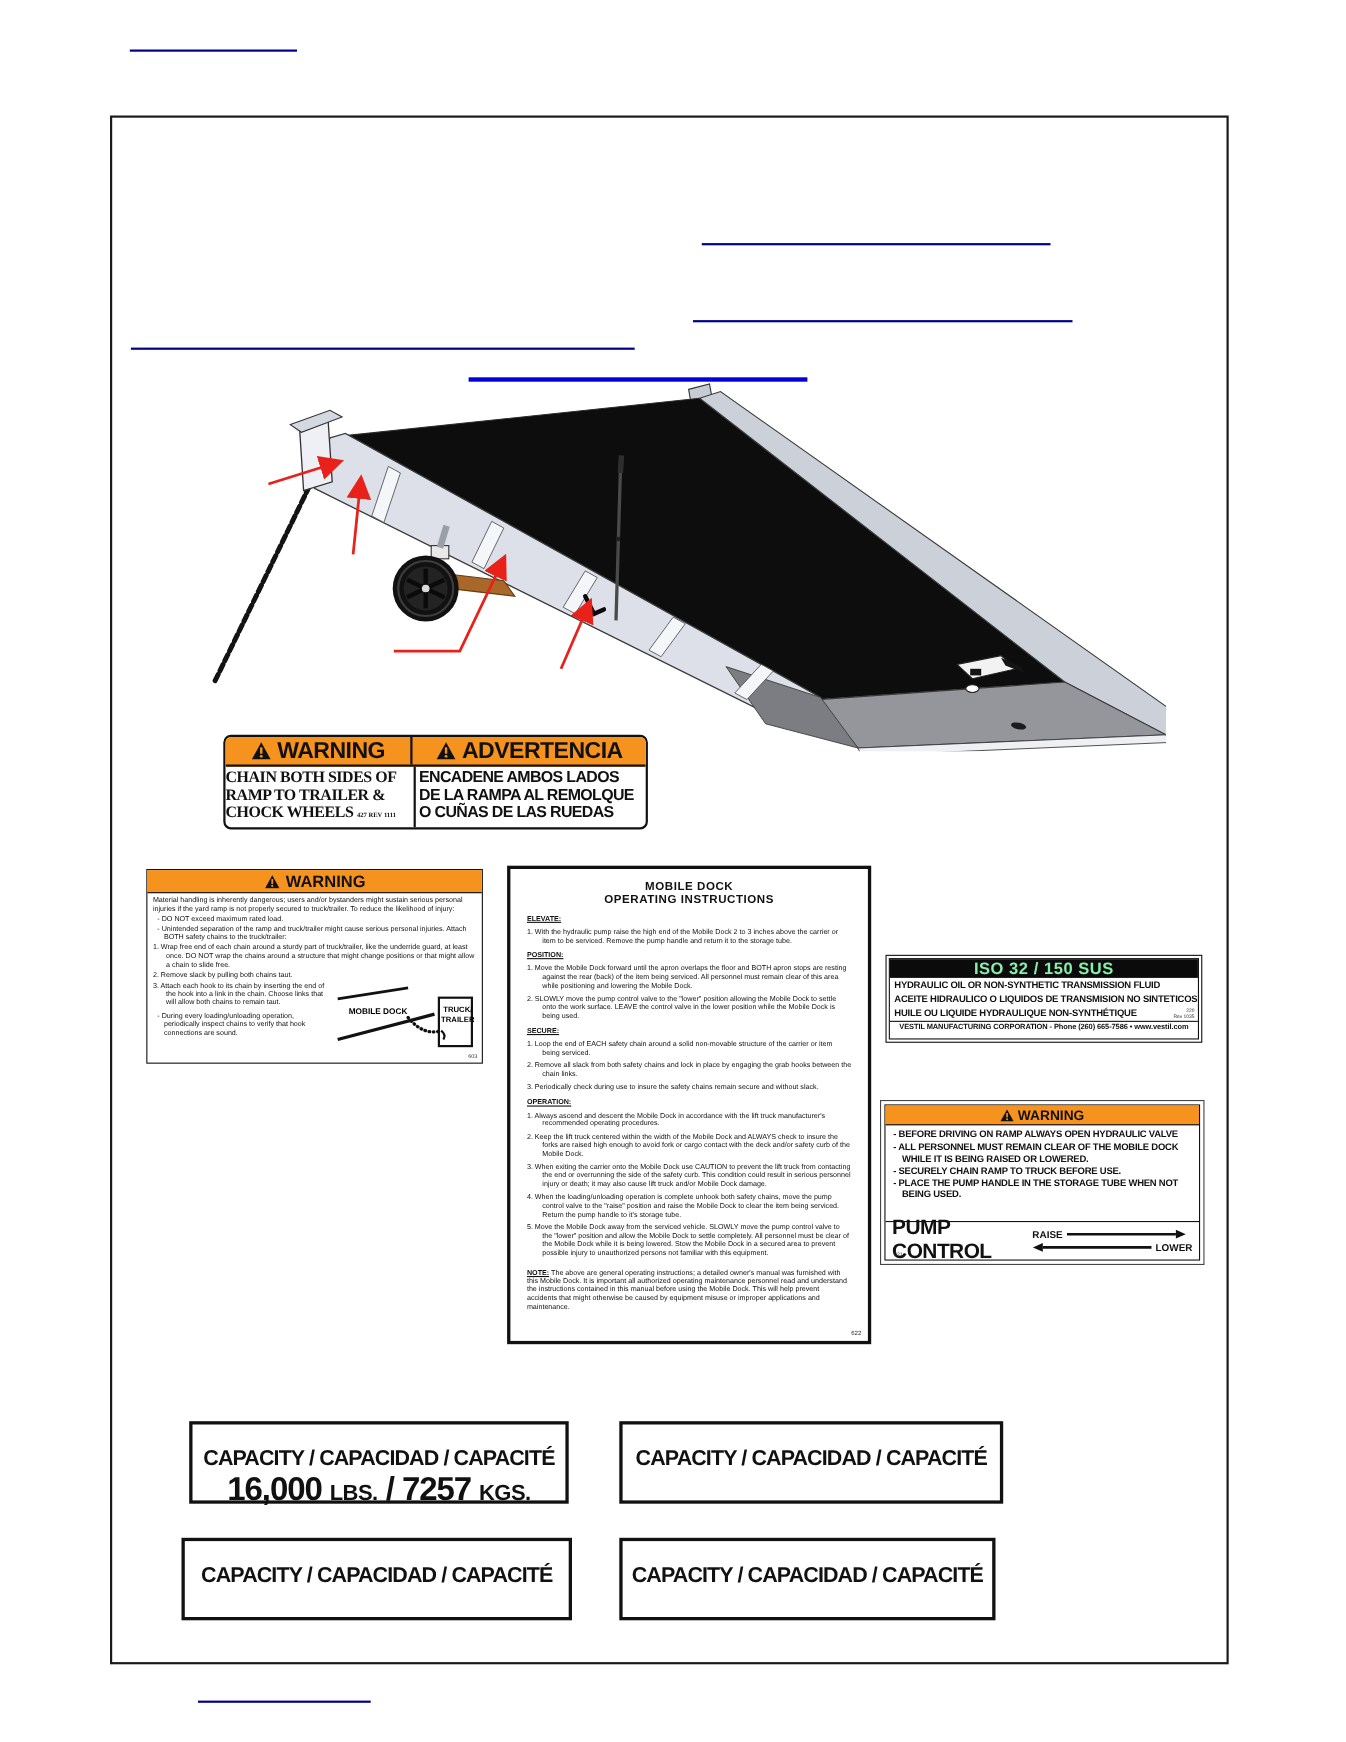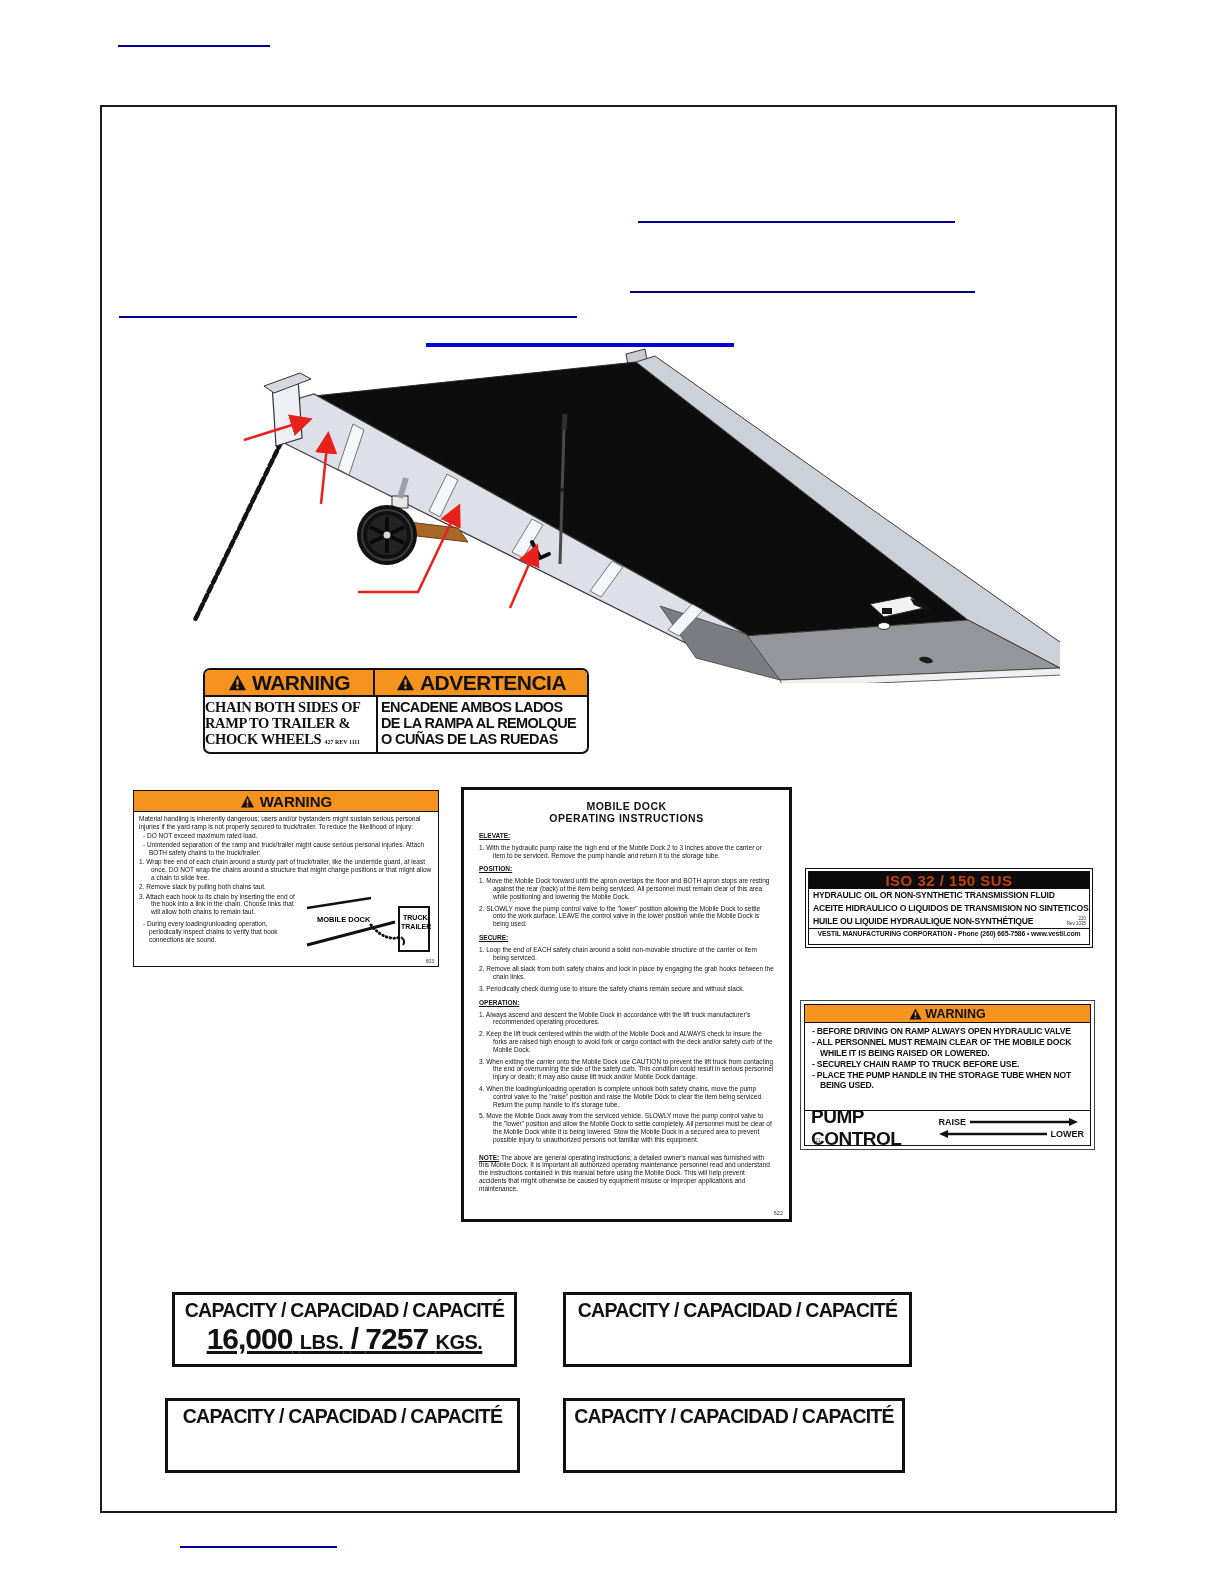--- a/index.html
+++ b/index.html
@@ -39,41 +39,41 @@
   .op-title{text-align:center;font-weight:bold;font-size:10.5px;line-height:12px;letter-spacing:0.5px;margin-bottom:8px;}
   .op-heading{font-weight:bold;text-decoration:underline;margin:6px 0 4px 0;}
   .op-item{padding-left:14px;text-indent:-14px;margin:0 0 4px 0;}
   .op-note{margin-top:10px;}
   .op-note .nl{text-decoration:underline;font-weight:bold;}
   .op-code{position:absolute;right:6px;bottom:3px;font-size:5.5px;color:#333;}
 
   
   .iso{position:absolute;left:805px;top:868px;width:282px;height:74px;border:1px solid #111;background:#fff;padding:2px;}
   .iso-inner{border:1px solid #111;height:100%;box-sizing:border-box;position:relative;}
-  .iso-head{background:#0b0b0b;color:#c2410c;text-align:center;font-weight:bold;font-size:15px;line-height:17px;letter-spacing:0.5px;}
+  .iso-head{background:#0b0b0b;color:#86efac;text-align:center;font-weight:bold;font-size:15px;line-height:17px;letter-spacing:0.5px;}
   .iso-line{font-weight:bold;font-size:8.6px;line-height:13px;padding-left:4px;letter-spacing:-0.2px;}
   .iso-rev{position:absolute;right:3px;top:44px;font-size:4.5px;line-height:5px;text-align:right;color:#333;}
   .iso-foot{border-top:1.5px solid #111;font-weight:bold;font-size:6.8px;line-height:10px;text-align:center;letter-spacing:-0.1px;}
 
   
   .pump{position:absolute;left:800px;top:1000px;width:287px;height:142px;border:1px solid #444;background:#fff;padding:3px;}
   .pump-inner{border:1.5px solid #111;height:100%;box-sizing:border-box;display:flex;flex-direction:column;position:relative;}
   .pump-head{background:#F6921E;border-bottom:1.5px solid #111;height:17px;display:flex;align-items:center;justify-content:center;gap:3px;font-weight:bold;font-size:12.5px;}
   .pump-body{flex:1;padding:3px 5px 0 5px;font-weight:bold;font-size:8.6px;line-height:10.3px;}
   .pump-body p{margin:0 0 1px 2px;padding-left:8px;text-indent:-8px;letter-spacing:-0.2px;}
   .pump-foot{border-top:1.5px solid #111;height:34px;display:flex;align-items:center;padding:0 6px;gap:8px;}
   .pump-ctrl{font-weight:bold;font-size:19px;letter-spacing:-0.5px;}
   .pump-arrows{flex:1;display:flex;flex-direction:column;gap:2px;}
   .arr-row{display:flex;align-items:center;font-weight:bold;font-size:9px;gap:4px;}
   .pump-code{position:absolute;left:8px;bottom:2px;font-size:4.5px;color:#333;}
 
   
-  .cap{position:absolute;border:3px solid #111;background:#fff;text-align:center;box-sizing:border-box;padding-top:4px;}
+  .cap{position:absolute;border:3px solid #111;background:#fff;text-align:center;box-sizing:border-box;padding-top:20px;}
   .cap-title{font-weight:bold;font-size:19.5px;line-height:23px;letter-spacing:-0.8px;white-space:nowrap;}
-  .cap-value{font-weight:bold;font-size:30px;line-height:34px;letter-spacing:-1px;white-space:nowrap;text-decoration:underline;}
+  .cap-value{font-weight:bold;font-size:30px;line-height:34px;letter-spacing:-1px;white-space:nowrap;}
   .cap-unit{font-size:20px;letter-spacing:-0.5px;}
 
   .warn-tri{display:inline-block;vertical-align:middle;}
 </style>
 </head>
 <body>
 
 <div class="page">
 
   <div class="link-underline" style="left:118px;top:45px;width:152px;"></div>

